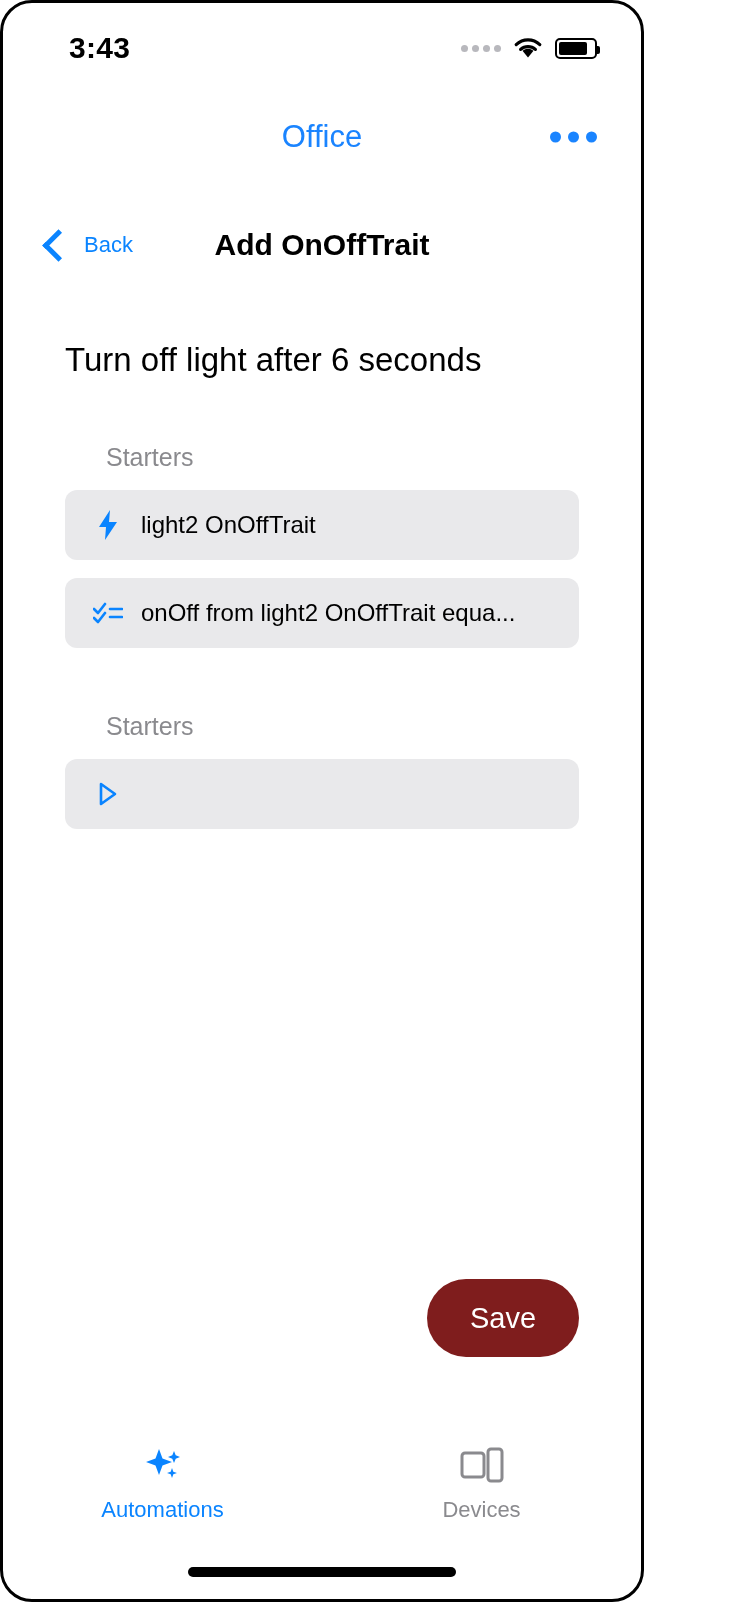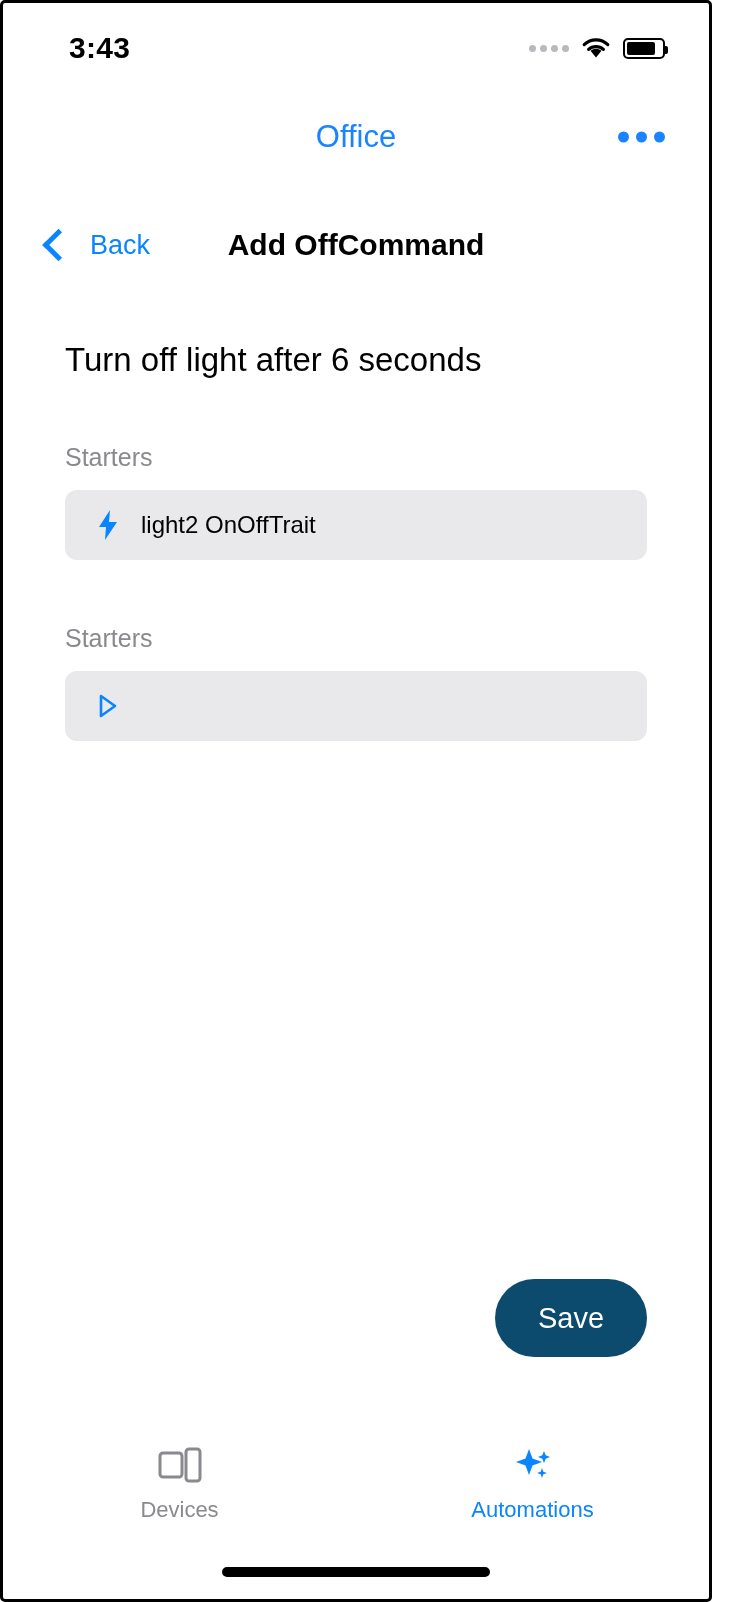--- a/index.html
+++ b/index.html
@@ -6,25 +6,25 @@
     margin: 0;
     padding: 0;
     background: #ffffff;
   }
   body {
     font-family: "Liberation Sans", sans-serif;
     -webkit-font-smoothing: antialiased;
   }
   .phone {
     position: relative;
-    width: 712px;
+    width: 644px;
     height: 1602px;
     background: #ffffff;
     border: 3px solid #000000;
-    border-radius: 5px;
+    border-radius: 32px;
     box-sizing: border-box;
     overflow: hidden;
   }
 
   
   .status-bar {
     position: absolute;
     top: 0; left: 0; right: 0;
     height: 90px;
     display: flex;
@@ -114,23 +114,23 @@
     position: absolute;
     top: 196px; left: 0; right: 0;
     height: 92px;
   }
   .back-link {
     position: absolute;
     left: 44px; top: 50%;
     transform: translateY(-50%);
     display: flex;
     align-items: center;
-    gap: 18px;
+    gap: 12px;
     color: #0a84ff;
-    font-size: 27px;
+    font-size: 22px;
     cursor: pointer;
   }
   .chev {
     width: 18px; height: 18px;
     border-left: 5px solid #0a84ff;
     border-bottom: 5px solid #0a84ff;
     transform: rotate(45deg);
     margin-right: 2px;
   }
   .nav-title {
@@ -158,20 +158,21 @@
   .automation-desc {
     margin-top: 44px;
     font-size: 24px;
     color: #1c1c1e;
     line-height: 1.3;
   }
   .section-label {
     margin-top: 64px;
     font-size: 25px;
     color: #8a8a8e;
+    margin-left: 41px;
   }
   .item-card {
     margin-top: 18px;
     height: 70px;
     background: #e9e9eb;
     border-radius: 12px;
     display: flex;
     align-items: center;
     gap: 18px;
     padding: 0 28px;
@@ -195,21 +196,21 @@
     color: #0a84ff;
   }
 
   
   .save-btn {
     position: absolute;
     right: 62px;
     top: 1276px;
     width: 152px;
     height: 78px;
-    background: #0c4a6e;
+    background: #7f1d1d;
     border-radius: 39px;
     border: none;
     color: #fff;
     font-size: 29px;
     font-family: "Liberation Sans", sans-serif;
     cursor: pointer;
   }
 
   
   .tab-bar {
@@ -279,67 +280,78 @@
         <i></i>
         <i></i>
       </div>
   </div>
 
   <div class="nav-bar">
     <div class="back-link">
       <span class="chev"></span>
       <span>Back</span>
     </div>
-    <div class="nav-title">Add OffCommand</div>
+    <div class="nav-title">Add OnOffTrait</div>
   </div>
 
   <div class="content">
 
     <div class="automation-name">Turn off light after 6 seconds</div>
 
     <div class="section-label">Starters</div>
     <div class="item-card">
       <span class="icon-box">
         <svg width="22" height="30" viewBox="0 0 22 30">
             <path d="M13 0 L2 17 H9 L8 30 L20 12 H12 Z" fill="#0a84ff"></path>
           </svg>
       </span>
       <span class="label">light2 OnOffTrait</span>
     </div>
 
+    <div class="item-card">
+      <span class="icon-box">
+        <svg width="30" height="24" viewBox="0 0 30 24">
+          <path d="M1 8 L5 12 L12 3" stroke="#0a84ff" stroke-width="2.6" fill="none" stroke-linecap="round" stroke-linejoin="round"></path>
+          <path d="M1 17 L5 21 L12 12" stroke="#0a84ff" stroke-width="2.6" fill="none" stroke-linecap="round" stroke-linejoin="round"></path>
+          <path d="M17 8 H29" stroke="#0a84ff" stroke-width="2.6" stroke-linecap="round"></path>
+          <path d="M17 16 H29" stroke="#0a84ff" stroke-width="2.6" stroke-linecap="round"></path>
+        </svg>
+      </span>
+      <span class="label">onOff from light2 OnOffTrait equa...</span>
+    </div>
 
     <div class="section-label">Starters</div>
     <div class="item-card">
       <span class="icon-box">
         <svg width="20" height="24" viewBox="0 0 20 24">
             <path d="M3 2 L17 12 L3 22 Z" fill="none" stroke="#0a84ff" stroke-width="2.6" stroke-linejoin="round"></path>
           </svg>
       </span>
     </div>
 
   </div>
 
   <button class="save-btn">Save</button>
 
   <div class="tab-bar">
-    <div class="tab inactive">
-      <span>
-        <svg width="44" height="36" viewBox="0 0 44 36">
-          <rect x="2" y="6" width="22" height="24" rx="3" fill="none" stroke="#8a8a8e" stroke-width="3"></rect>
-          <rect x="28" y="2" width="14" height="32" rx="3" fill="none" stroke="#8a8a8e" stroke-width="3"></rect>
-        </svg>
-      </span>
-      <span class="tab-label">Devices</span>
-    </div>
     <div class="tab active">
       <span>
         <svg width="44" height="36" viewBox="0 0 44 36">
           <path d="M18 2 L21.5 11.5 L31 15 L21.5 18.5 L18 28 L14.5 18.5 L5 15 L14.5 11.5 Z" fill="#0a84ff"></path>
           <path d="M33 4 L34.7 8.3 L39 10 L34.7 11.7 L33 16 L31.3 11.7 L27 10 L31.3 8.3 Z" fill="#0a84ff"></path>
           <path d="M31 21 L32.3 24.7 L36 26 L32.3 27.3 L31 31 L29.7 27.3 L26 26 L29.7 24.7 Z" fill="#0a84ff"></path>
         </svg>
       </span>
       <span class="tab-label">Automations</span>
     </div>
+    <div class="tab inactive">
+      <span>
+        <svg width="44" height="36" viewBox="0 0 44 36">
+          <rect x="2" y="6" width="22" height="24" rx="3" fill="none" stroke="#8a8a8e" stroke-width="3"></rect>
+          <rect x="28" y="2" width="14" height="32" rx="3" fill="none" stroke="#8a8a8e" stroke-width="3"></rect>
+        </svg>
+      </span>
+      <span class="tab-label">Devices</span>
+    </div>
   </div>
 
   <div class="home-indicator"></div>
 </div>
 
 </body></html>

